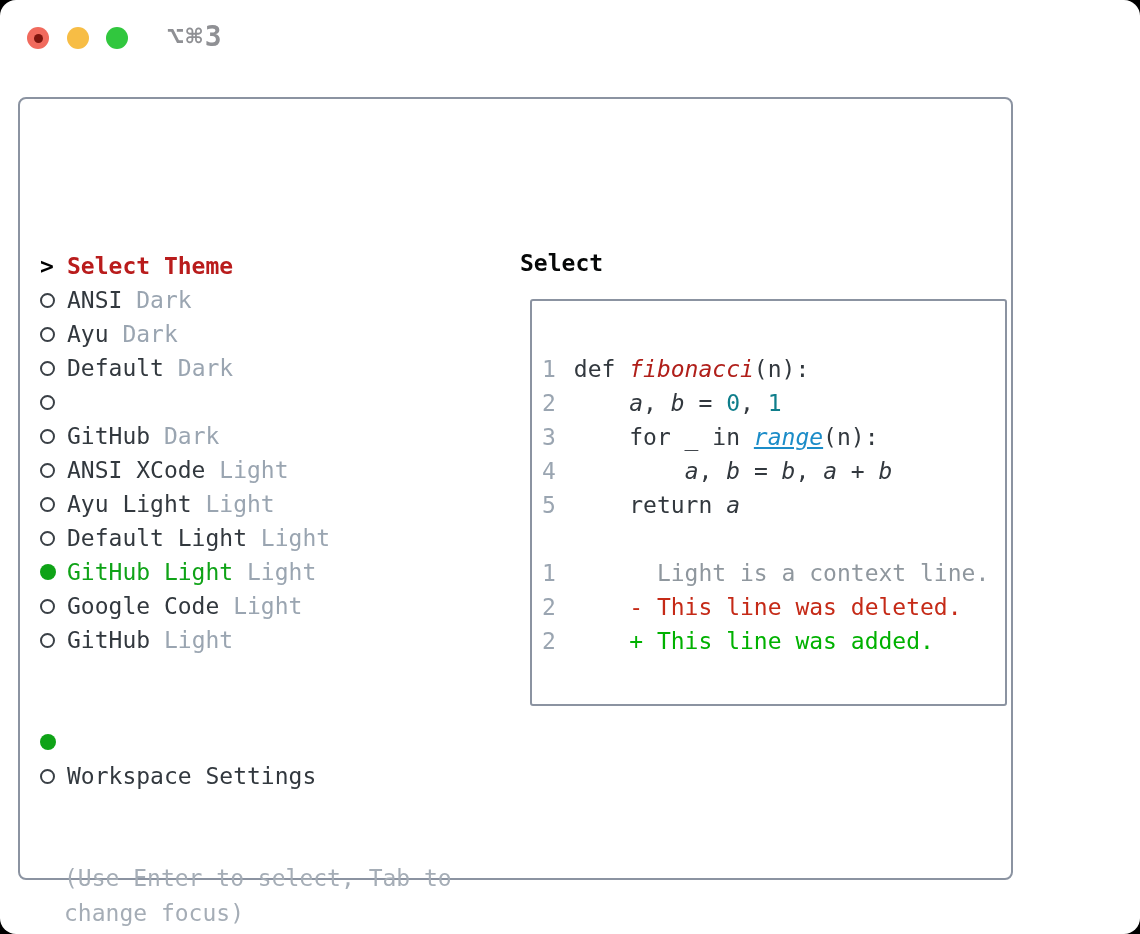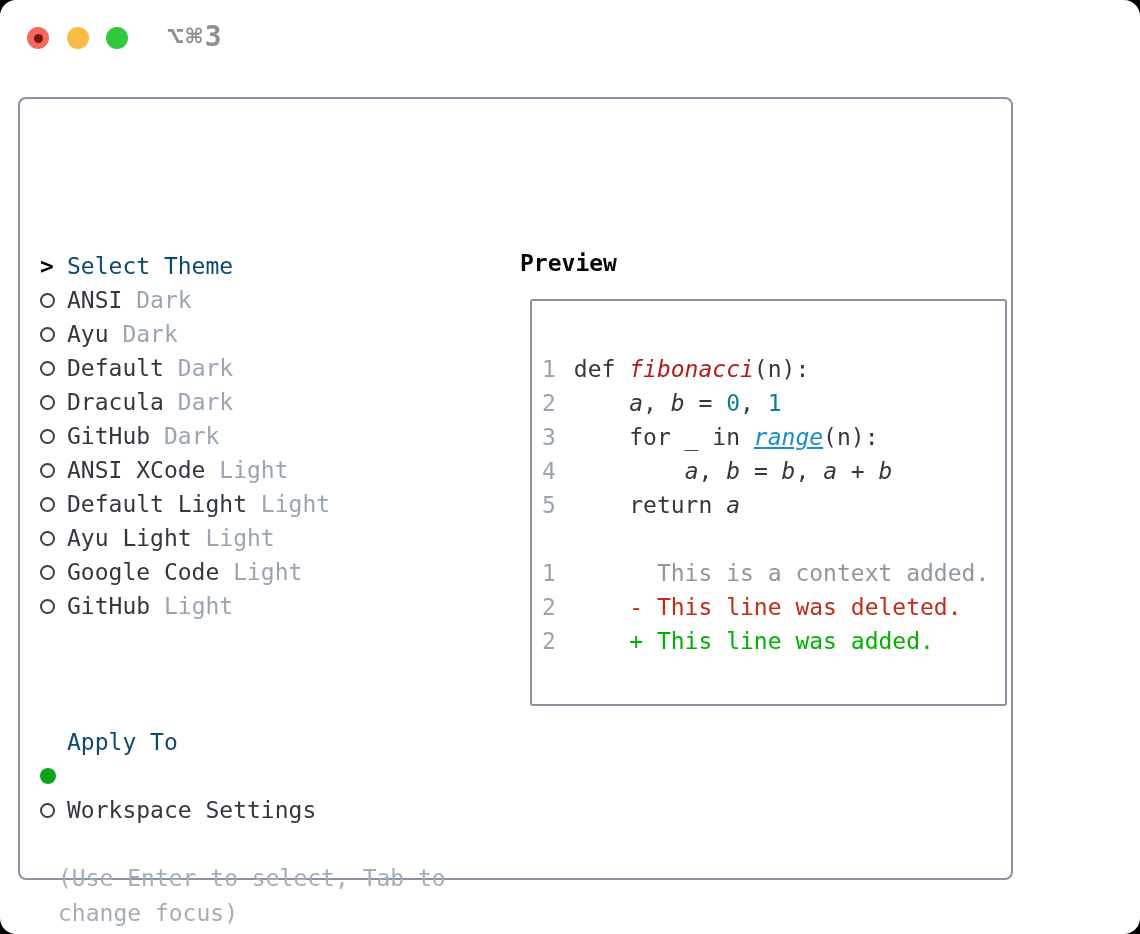--- a/index.html
+++ b/index.html
@@ -27,29 +27,29 @@
   .shortcut{position:absolute;left:167px;top:20px;font-size:28px;font-weight:bold;color:#8f9094;letter-spacing:2px;}
 
   
   .main-box{position:absolute;left:18px;top:97px;width:995px;height:783px;border:2px solid var(--slate);border-radius:8px;box-sizing:border-box;background:#fff;}
 
   .row{display:flex;align-items:center;height:34px;white-space:pre;}
   .icon-col{width:27px;display:flex;align-items:center;justify-content:flex-start;flex:0 0 27px;}
   .bullet{width:15px;height:15px;border-radius:50%;border:2.5px solid #3a4046;box-sizing:border-box;}
   .bullet.sel{width:16px;height:16px;border:none;background:var(--green);}
   .cursor{font-weight:bold;color:#000;}
-  .hdr{font-weight:normal;color:#0c4a6e;}
+  .hdr{font-weight:bold;color:#b91c1c;}
   .nm{color:var(--dark);}
   .nm.sel{color:var(--green);}
   .sfx{color:var(--muted);}
 
   .left-list{position:absolute;left:20px;top:150px;}
   .apply-block{position:absolute;left:20px;top:626px;}
   .apply-block .hdr-row .icon-col{visibility:hidden;}
-  .hint{position:absolute;left:38px;top:762px;width:452px;line-height:35px;color:var(--hint);}
+  .hint{position:absolute;left:44px;top:762px;width:452px;line-height:35px;color:var(--hint);}
 
   
   .preview-title{position:absolute;left:500px;top:151px;font-weight:bold;color:#060808;}
   .preview-box{position:absolute;left:510px;top:200px;width:477px;height:407px;border:2px solid var(--slate);border-radius:3px;box-sizing:border-box;}
   .code{padding:51px 0 0 10px;}
   .cl{height:34px;white-space:pre;line-height:34px;}
   .ln{display:inline-block;width:2.3ch;color:var(--muted);}
   .c-plain{color:var(--dark);}
   .c-var{color:var(--dark);font-style:italic;}
   .c-func{color:var(--func);font-style:italic;text-align:center;}
@@ -75,52 +75,49 @@
 
     <div class="left-list">
       <div class="row">
         <span class="icon-col cursor">&gt;</span>
         <span class="hdr">Select Theme</span>
       </div>
       <div id="theme-items">
           <div class="row"><span class="icon-col"><span class="bullet"></span></span><span><span class="nm">ANSI</span><span class="sfx"> Dark</span></span></div>
           <div class="row"><span class="icon-col"><span class="bullet"></span></span><span><span class="nm">Ayu</span><span class="sfx"> Dark</span></span></div>
           <div class="row"><span class="icon-col"><span class="bullet"></span></span><span><span class="nm">Default</span><span class="sfx"> Dark</span></span></div>
-          <div class="row"><span class="icon-col"><span class="bullet"></span></span><span><span class="nm">Dracula</span><span class="sfx"> Dark</span></span></div>
+          <div class="row"><span class="icon-col"><span class="bullet"></span></span></div>
           <div class="row"><span class="icon-col"><span class="bullet"></span></span><span><span class="nm">GitHub</span><span class="sfx"> Dark</span></span></div>
           <div class="row"><span class="icon-col"><span class="bullet"></span></span><span><span class="nm">ANSI XCode</span><span class="sfx"> Light</span></span></div>
+          <div class="row"><span class="icon-col"><span class="bullet"></span></span><span><span class="nm">Ayu Light</span><span class="sfx"> Light</span></span></div>
           <div class="row"><span class="icon-col"><span class="bullet"></span></span><span><span class="nm">Default Light</span><span class="sfx"> Light</span></span></div>
-          <div class="row"><span class="icon-col"><span class="bullet"></span></span><span><span class="nm">Ayu Light</span><span class="sfx"> Light</span></span></div>
+          <div class="row"><span class="icon-col"><span class="bullet sel"></span></span><span><span class="nm sel">GitHub Light</span><span class="sfx"> Light</span></span></div>
           <div class="row"><span class="icon-col"><span class="bullet"></span></span><span><span class="nm">Google Code</span><span class="sfx"> Light</span></span></div>
           <div class="row"><span class="icon-col"><span class="bullet"></span></span><span><span class="nm">GitHub</span><span class="sfx"> Light</span></span></div>
         </div>
     </div>
 
     <div class="apply-block">
-      <div class="row hdr-row">
-        <span class="icon-col"></span>
-        <span class="hdr">Apply To</span>
-      </div>
       <div id="apply-options">
           <div class="row"><span class="icon-col"><span class="bullet sel"></span></span></div>
           <div class="row"><span class="icon-col"><span class="bullet"></span></span><span><span class="nm">Workspace Settings</span></span></div>
         </div>
     </div>
 
     <div class="hint">(Use Enter to select, Tab to change focus)</div>
 
-    <div class="preview-title">Preview</div>
+    <div class="preview-title">Select</div>
     <div class="preview-box">
       <div class="code" id="code">
           <div class="cl"><span class="ln">1</span><span class="c-plain">def </span><span class="c-func">fibonacci</span><span class="c-plain">(n):</span></div>
           <div class="cl"><span class="ln">2</span><span class="c-plain">    </span><span class="c-var">a</span><span class="c-plain">, </span><span class="c-var">b</span><span class="c-plain"> = </span><span class="c-num">0</span><span class="c-plain">, </span><span class="c-num">1</span></div>
           <div class="cl"><span class="ln">3</span><span class="c-plain">    for _ in </span><span class="c-builtin">range</span><span class="c-plain">(n):</span></div>
           <div class="cl"><span class="ln">4</span><span class="c-plain">        </span><span class="c-var">a</span><span class="c-plain">, </span><span class="c-var">b</span><span class="c-plain"> = </span><span class="c-var">b</span><span class="c-plain">, </span><span class="c-var">a</span><span class="c-plain"> + </span><span class="c-var">b</span></div>
           <div class="cl"><span class="ln">5</span><span class="c-plain">    return </span><span class="c-var">a</span></div>
           <div class="cl"><span class="ln"></span></div>
-          <div class="cl"><span class="ln">1</span><span class="c-ctx">      This is a context added.</span></div>
+          <div class="cl"><span class="ln">1</span><span class="c-ctx">      Light is a context line.</span></div>
           <div class="cl"><span class="ln">2</span><span class="c-del">    - This line was deleted.</span></div>
           <div class="cl"><span class="ln">2</span><span class="c-add">    + This line was added.</span></div>
         </div>
     </div>
 
   </div>
 </div>
 
 </body></html>

